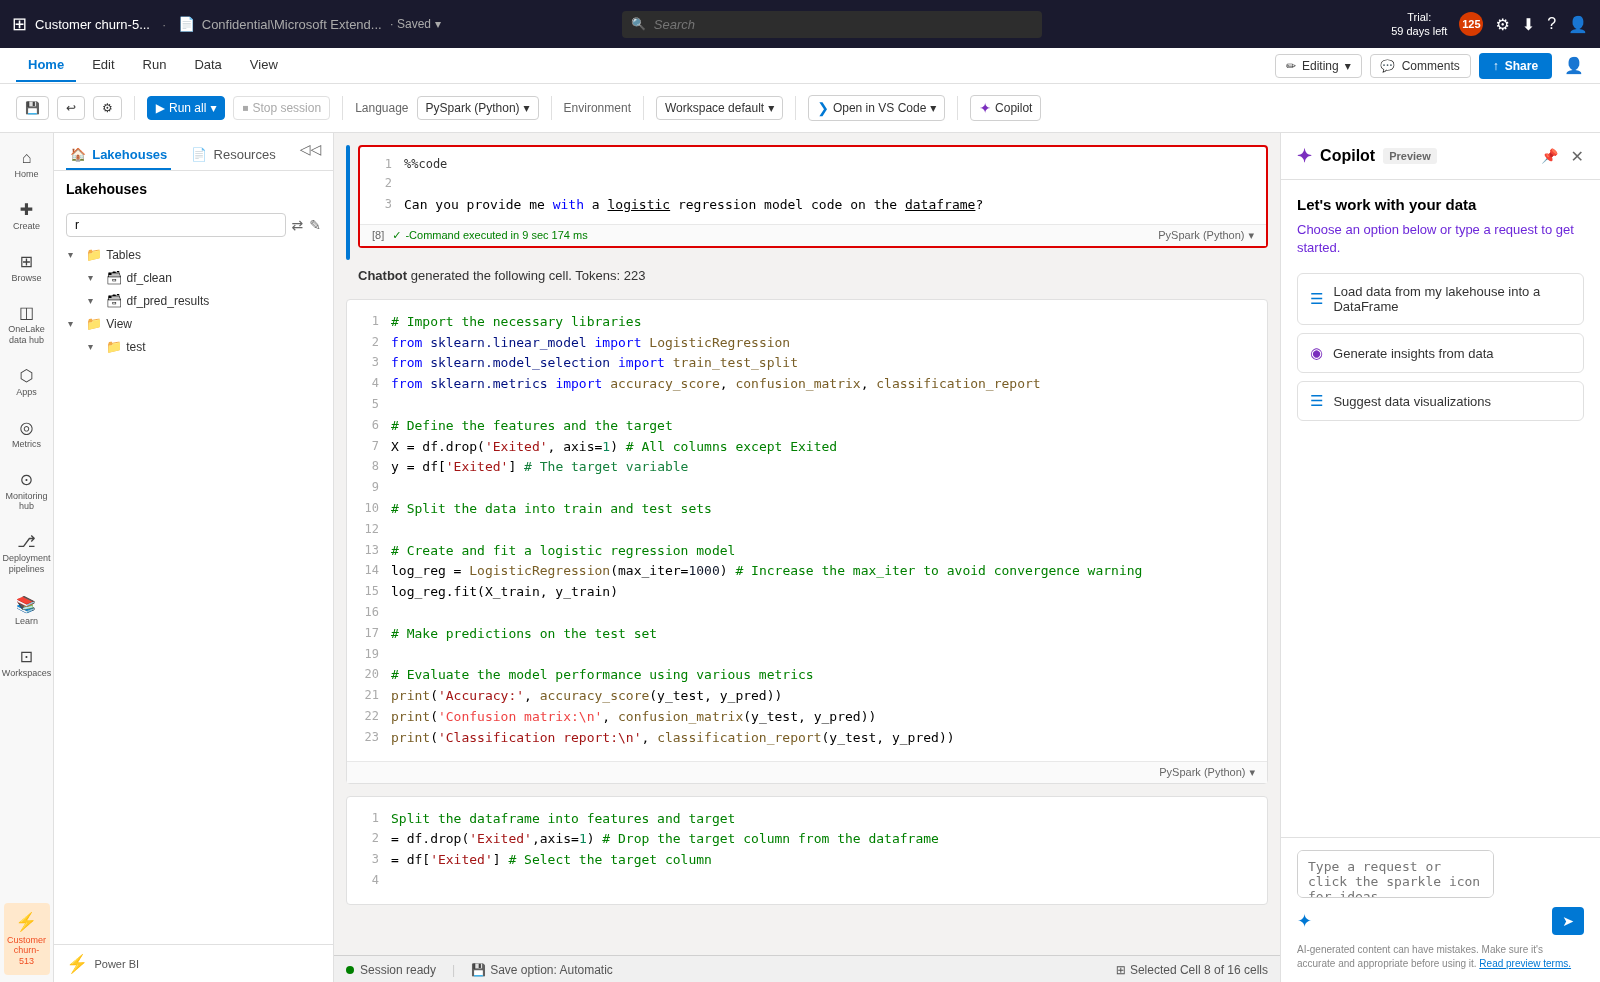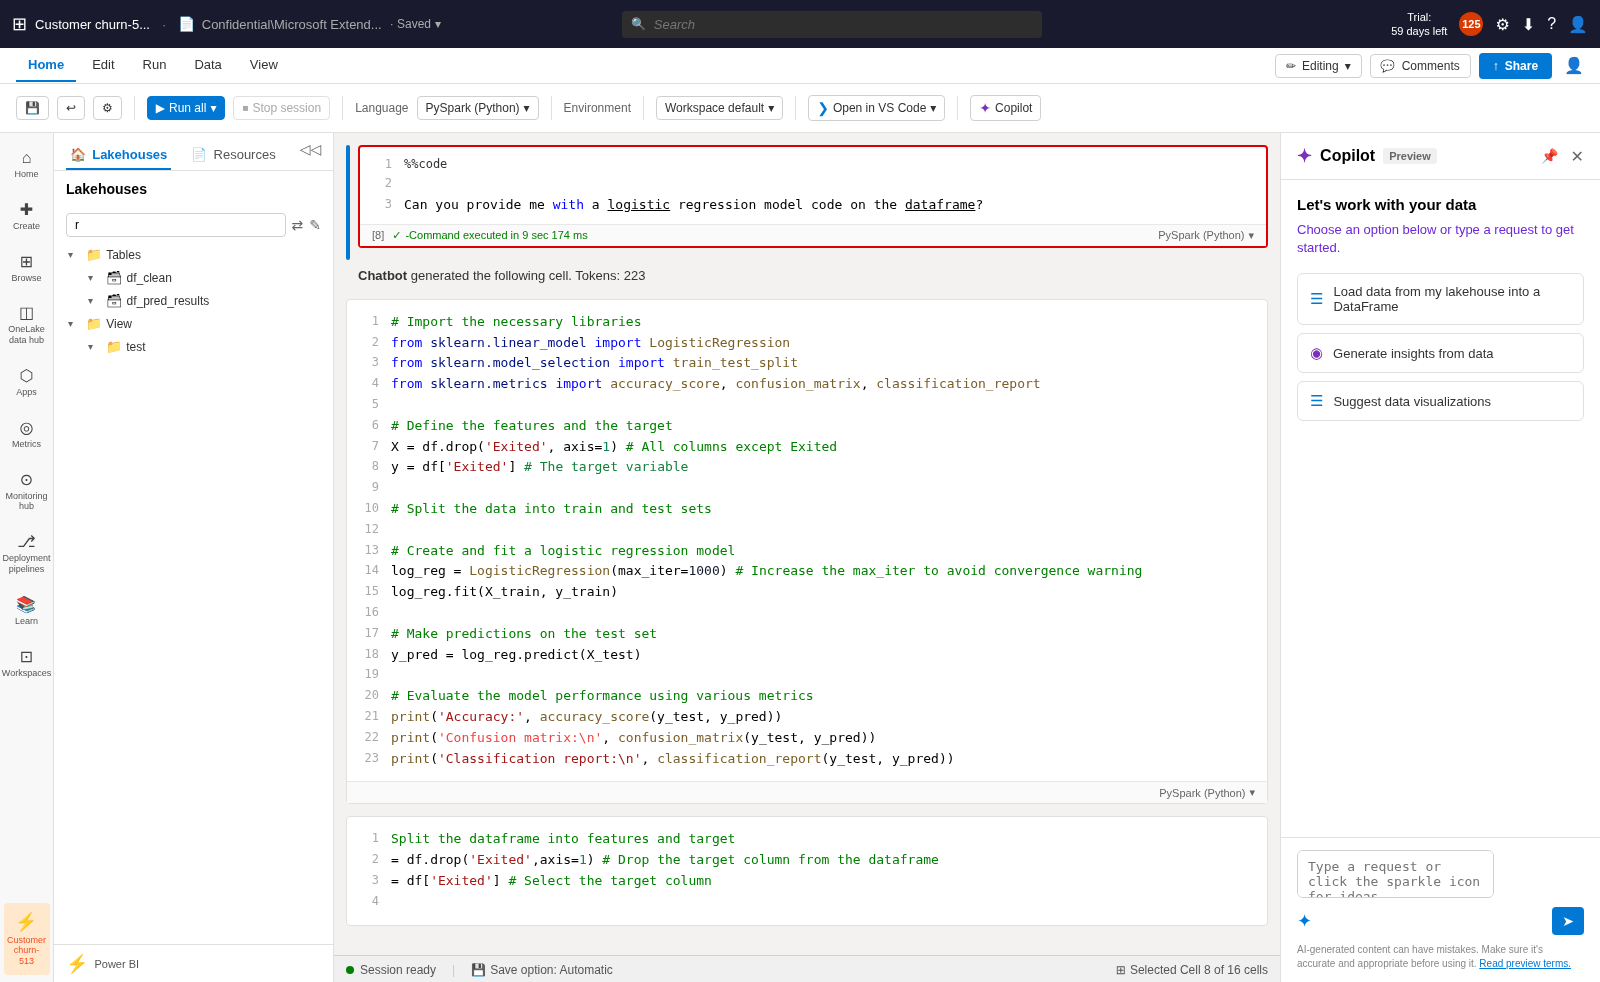--- a/index.html
+++ b/index.html
@@ -431,26 +431,20 @@
           </div>
           <div class="code-line">
             <span class="line-num">16</span>
             <span class="line-content">&nbsp;</span>
           </div>
           <div class="code-line">
             <span class="line-num">17</span>
             <span class="line-content cmt"># Make predictions on the test set</span>
           </div>
           <div class="code-line">
-            <span class="line-num">18</span>
-            <span class="line-content">
-              y_pred = log_reg.predict(X_test)
-            </span>
-          </div>
-          <div class="code-line">
             <span class="line-num">19</span>
             <span class="line-content">&nbsp;</span>
           </div>
           <div class="code-line">
             <span class="line-num">20</span>
             <span class="line-content cmt"># Evaluate the model performance using various metrics</span>
           </div>
           <div class="code-line">
             <span class="line-num">21</span>
             <span class="line-content">

